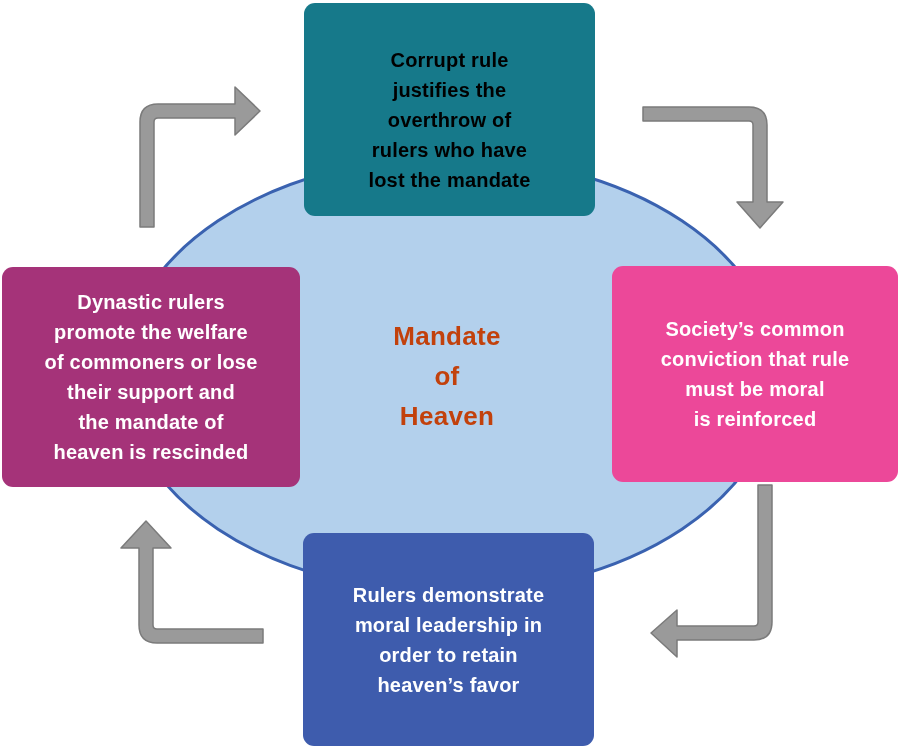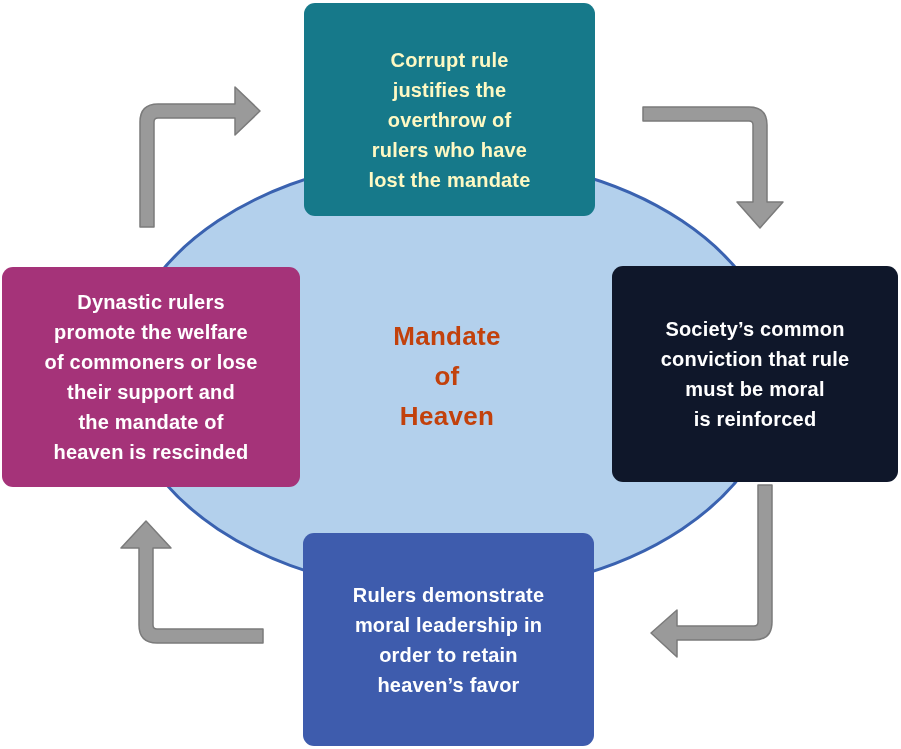--- a/index.html
+++ b/index.html
@@ -60,28 +60,28 @@
     <path d="M 643 107 L 749 107 Q 767 107 767 125 L 767 202 L 783 202 L 760 228 L 737 202 L 753 202 L 753 125 Q 753 121 749 121 L 643 121 Z" stroke-width="1.5" stroke-linejoin="round" fill="#9a9a9a" stroke="#7b7b7b"></path>
     <path d="M 758 485 L 772 485 L 772 622 Q 772 640 754 640 L 677 640 L 677 657 L 651 633 L 677 610 L 677 626 L 754 626 Q 758 626 758 622 Z" stroke-width="1.5" stroke-linejoin="round" fill="#9a9a9a" stroke="#7b7b7b"></path>
     <path d="M 263 629 L 157 629 Q 153 629 153 625 L 153 548 L 171 548 L 146 521 L 121 548 L 139 548 L 139 625 Q 139 643 157 643 L 263 643 Z" stroke-width="1.5" stroke-linejoin="round" fill="#9a9a9a" stroke="#7b7b7b"></path>
   </svg>
 
   <div class="center-title" style="color: #c2410c;">Mandate
 of
 Heaven</div>
 
   <div class="node node-top" style="background-color: rgb(22, 121, 138);">
-    <div class="node-text" style="color: #fef9c3; margin-top: 21px;">Corrupt rule
+    <div class="node-text" style="color: #000000; margin-top: 21px;">Corrupt rule
 justifies the
 overthrow of
 rulers who have
 lost the mandate</div>
   </div>
 
-  <div class="node node-right" style="background-color: #0f172a;">
+  <div class="node node-right" style="background-color: #ec4899;">
     <div class="node-text" style="color: rgb(255, 255, 255);">Society’s common
 conviction that rule
 must be moral
 is reinforced</div>
   </div>
 
   <div class="node node-bottom" style="background-color: rgb(62, 92, 173);">
     <div class="node-text" style="color: rgb(255, 255, 255);">Rulers demonstrate
 moral leadership in
 order to retain

